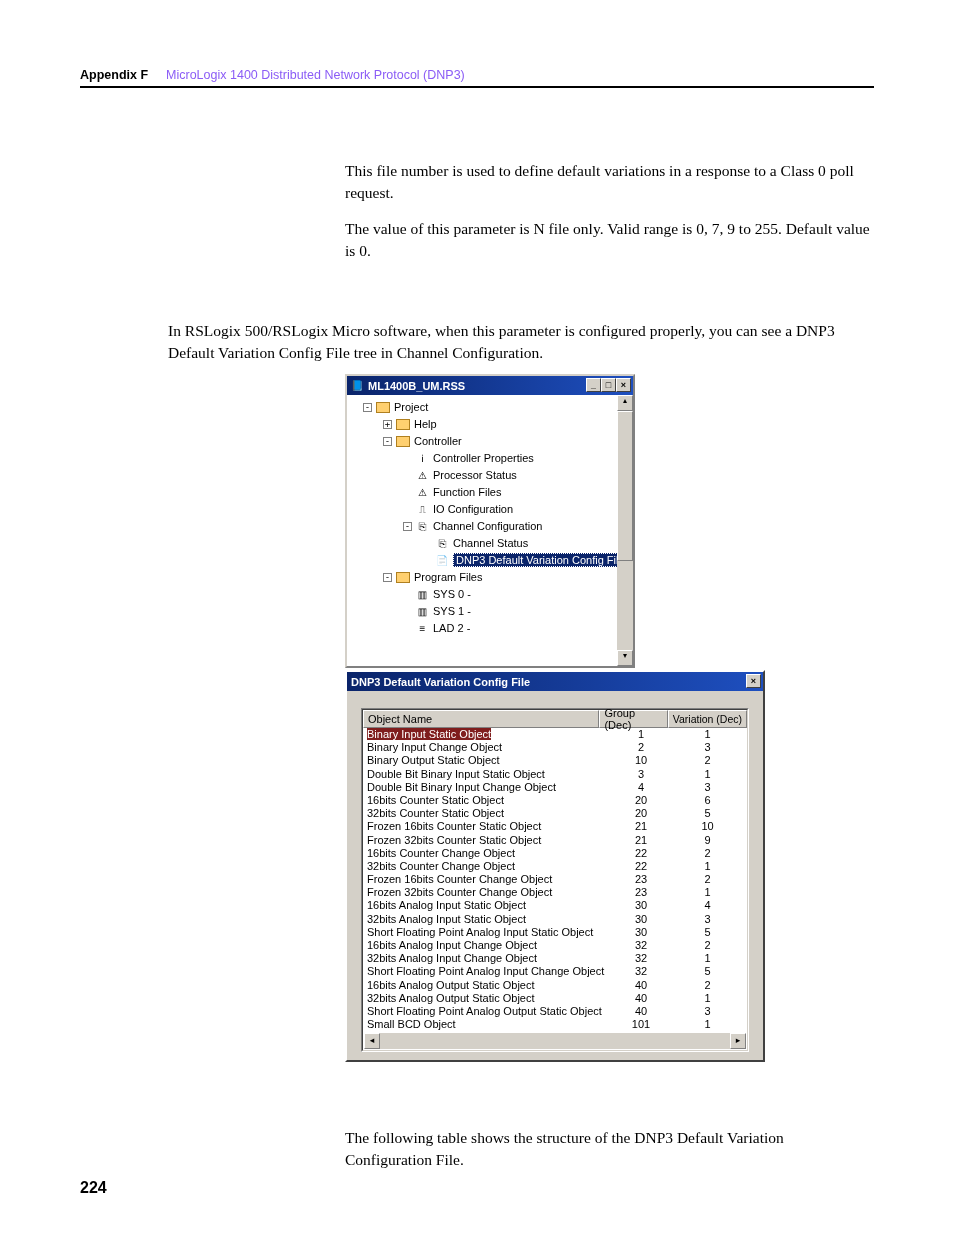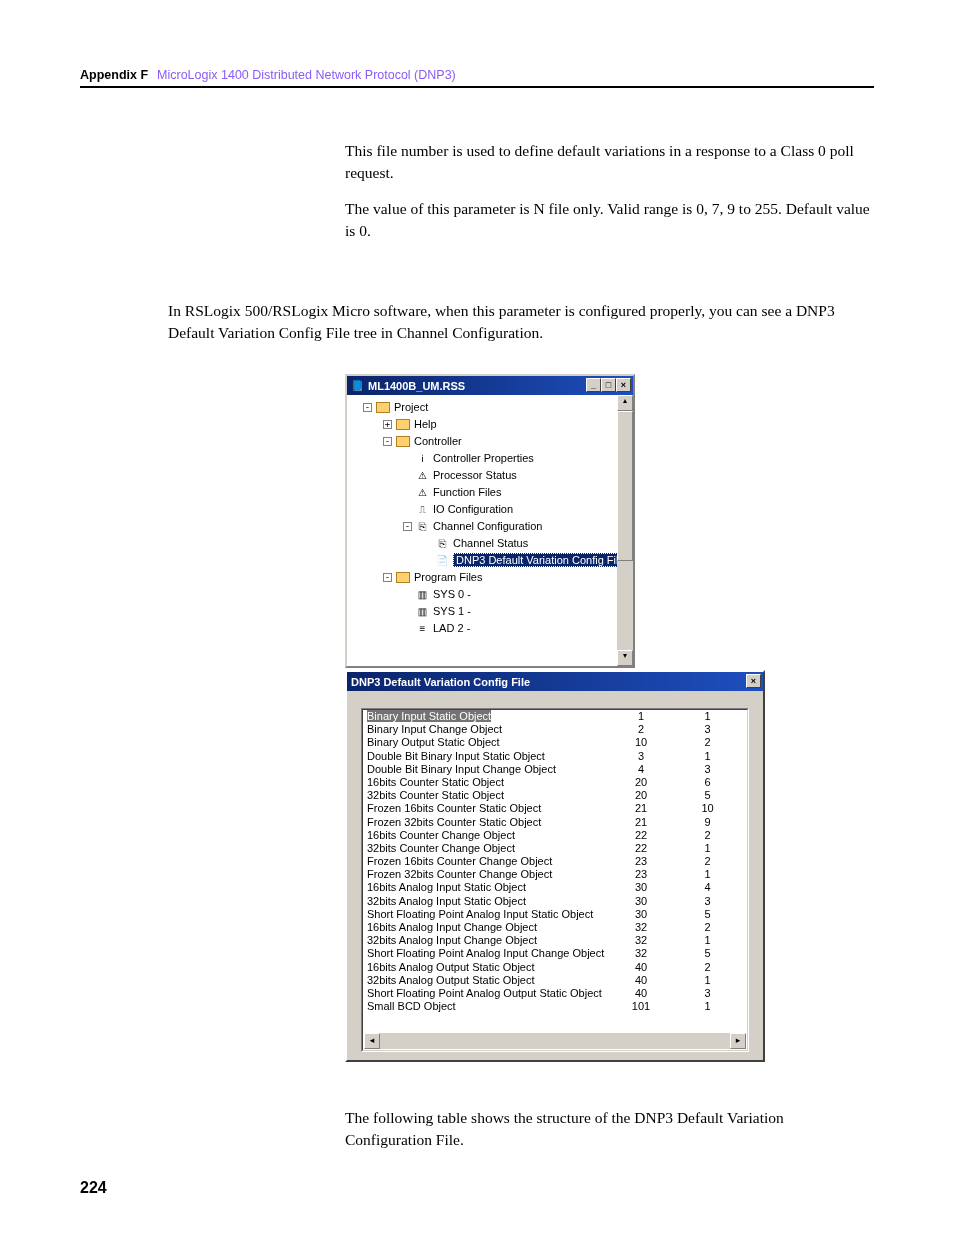--- a/index.html
+++ b/index.html
@@ -11,41 +11,42 @@
     position: relative;
     color: #000;
   }
   .header-row {
     position: absolute;
     top: 68px;
     left: 80px;
     right: 80px;
     display: flex;
     align-items: baseline;
-    gap: 9px;
+    gap: 18px;
     font-family: Arial, Helvetica, sans-serif;
     font-size: 12.5px;
   }
   .header-row .appendix { font-weight: bold; }
   .header-row .title { color: #8b5cf6; }
   .hr {
     position: absolute;
     top: 86px;
     left: 80px;
     right: 80px;
     height: 2px;
     background: #000;
   }
   .body-text {
     position: absolute;
     left: 345px;
     right: 80px;
     font-size: 15.5px;
     line-height: 1.45;
     font-family: 'Garamond', Georgia, serif;
+    margin-top: 20px;
   }
   .p1 { top: 140px; }
   .p2 { top: 198px; }
   .p3 { top: 300px; left: 168px; font-family: Liberation Serif, serif; }
   .p4 { top: 1107px; }
 
   
   .tree-win {
     position: absolute;
     top: 374px;
@@ -226,21 +227,21 @@
   .grid-body { font-size: 11px; }
   .grow {
     display: flex;
     height: 13.2px;
     line-height: 13.2px;
   }
   .gc1 { width: 243px; padding-left: 4px; overflow: hidden; white-space: nowrap; }
   .gc2 { width: 70px; text-align: center; }
   .gc3 { flex: 1; text-align: center; padding-right: 8px; }
   .grow.sel .gc1 span {
-    background: #737373;
+    background: #7f1d1d;
     color: #fff;
     text-align: center;
   }
   .h-scroll {
     position: absolute;
     bottom: 1px;
     left: 1px;
     right: 1px;
     height: 16px;
     background: #d4d0c8;
@@ -377,20 +378,25 @@
 
 <div class="config-win">
   <div class="titlebar">
     <span>DNP3 Default Variation Config File</span>
     <div class="win-btns">
       <div class="win-btn">×</div>
     </div>
   </div>
   <div class="config-inner">
       <div class="ci2">
+    <div class="grid-header">
+      <div class="gh gh1">Object Name</div>
+      <div class="gh gh2">Group (Dec)</div>
+      <div class="gh gh3">Variation (Dec)</div>
+    </div>
     <div class="grid-body" id="grid-body">
           <div class="grow sel">
             <div class="gc1"><span>Binary Input Static Object</span></div>
             <div class="gc2">1</div>
             <div class="gc3">1</div>
           </div>
           <div class="grow">
             <div class="gc1"><span>Binary Input Change Object</span></div>
             <div class="gc2">2</div>
             <div class="gc3">3</div>

